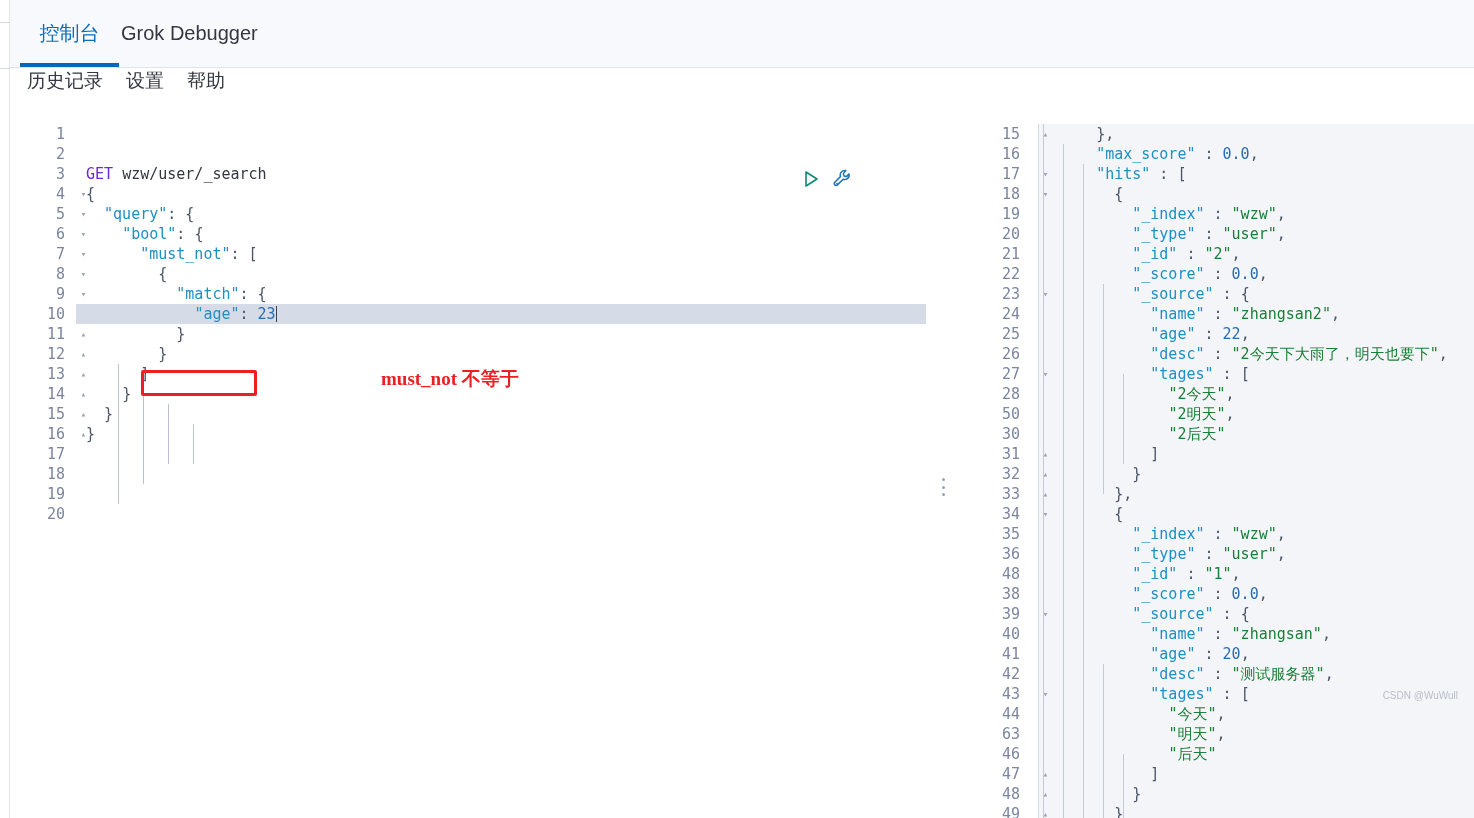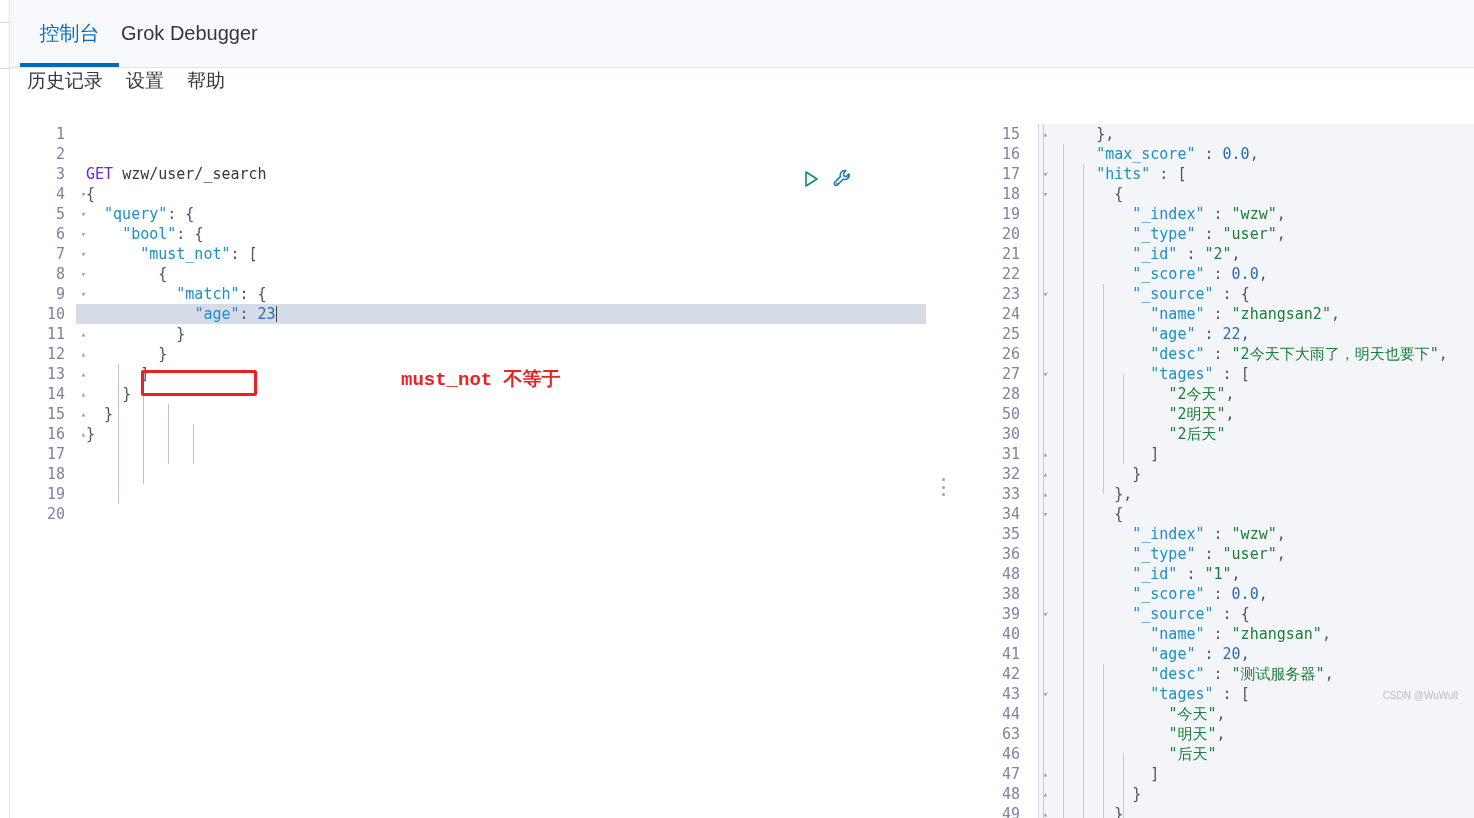--- a/index.html
+++ b/index.html
@@ -188,27 +188,26 @@
     left: 131px; top: 246px;
     width: 116px; height: 26px;
     border: 3px solid #f01f1f;
     border-radius: 2px;
     z-index: 4;
     pointer-events: none;
   }
   .annot {
     position: absolute;
     left: 371px; top: 242px;
-    font-family: Liberation Mono, monospace;
+    font-family: Liberation Serif, serif;
     font-size: 19px;
     font-weight: bold;
     color: #ec2024;
     white-space: nowrap;
     z-index: 4;
-    margin-left: 20px;
   }
 
   
   .drag-handle {
     position: absolute;
     left: 926px; top: 352px;
     width: 14px; height: 22px;
     z-index: 6;
     cursor: col-resize;
     display: flex; flex-direction: column;

